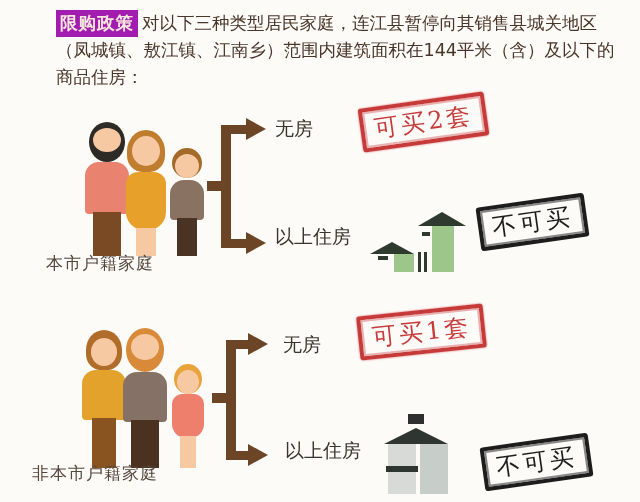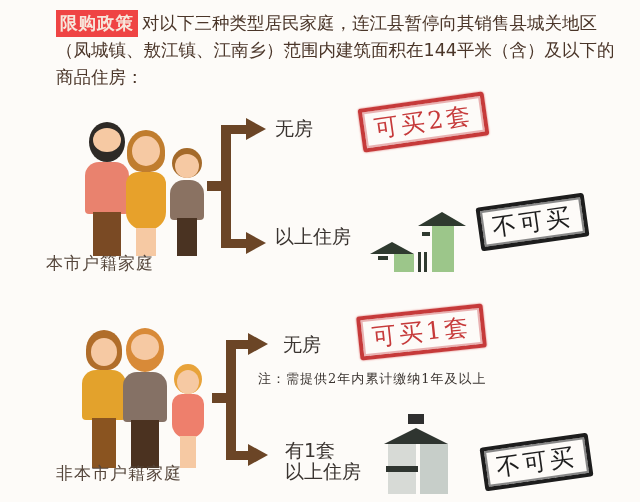--- a/index.html
+++ b/index.html
@@ -1,21 +1,21 @@
 <!DOCTYPE html>
 <html><head>
 <meta charset="utf-8">
 <style>
   * { box-sizing: border-box; margin: 0; padding: 0; }
   html, body { width: 640px; height: 502px; overflow: hidden; background: #fdfbf8; }
   body { position: relative; font-family: "DejaVu Sans", sans-serif; color: #3a2f26; }
   .abs { position: absolute; }
 
   .intro { left: 56px; top: 10px; width: 560px; font-size: 17.5px; line-height: 27px; color: #4a3528; }
-  .tag { display: inline-block; background: #ef4444; color: #f7e7dc; padding: 0 4px; margin-right: 4px; font-weight: bold; letter-spacing: 1px; }
+  .tag { display: inline-block; background: #a21caf; color: #f7e7dc; padding: 0 4px; margin-right: 4px; font-weight: bold; letter-spacing: 1px; }
 
   .family-label { font-size: 17px; color: #55463b; letter-spacing: 1px; white-space: nowrap; }
 
   .bracket-stem { background: #6b4526; }
   .arrow-head { width: 0; height: 0; border-top: 11px solid transparent; border-bottom: 11px solid transparent; border-left: 20px solid #6b4526; }
 
   .opt { font-size: 19px; color: #3a3430; line-height: 21px; }
 
   .stamp { border: 4px solid; border-radius: 3px; font-family: "DejaVu Serif", serif; font-size: 24px; text-align: center; padding: 2px 10px; white-space: nowrap; letter-spacing: 3px; }
   .stamp.red { color: #c63a3a; border-color: #c63a3a; box-shadow: 0 0 0 2px #e9b2b2 inset, 0 0 2px #d66; }
@@ -96,37 +96,35 @@
     <div class="head" style="left:49px;top:6px;width:28px;height:26px;"></div>
     <div class="body" style="left:41px;top:44px;width:44px;height:50px;background:#857165;"></div>
     <div class="leg" style="left:49px;top:92px;width:28px;height:48px;background:#4b3220;"></div>
 
     <div class="hair" style="left:92px;top:36px;width:28px;height:30px;background:#e8a33a;border-radius:50%;"></div>
     <div class="head" style="left:95px;top:42px;width:22px;height:24px;"></div>
     <div class="body" style="left:90px;top:66px;width:32px;height:44px;background:#ee7f6c;border-radius:10px 10px 14px 14px;"></div>
     <div class="leg" style="left:98px;top:108px;width:16px;height:32px;background:#f6c9a3;"></div>
   </div>
 
-  <div class="abs family-label" style="left:56px;top:462px;">非本市户籍家庭</div>
+  <div class="abs family-label" style="left:32px;top:462px;">非本市户籍家庭</div>
 
   <div class="abs bracket-stem" style="left:212px;top:393px;width:20px;height:10px;"></div>
   <div class="abs bracket-stem" style="left:226px;top:340px;width:10px;height:120px;"></div>
   <div class="abs bracket-stem" style="left:226px;top:340px;width:24px;height:9px;"></div>
   <div class="abs bracket-stem" style="left:226px;top:451px;width:24px;height:9px;"></div>
   <div class="abs arrow-head" style="left:248px;top:333px;"></div>
   <div class="abs arrow-head" style="left:248px;top:444px;"></div>
 
   <div class="abs opt" style="left:283px;top:334px;">无房</div>
   <div class="abs stamp red" style="left:358px;top:310px;transform:rotate(-6deg);">可买1套</div>
   <div class="abs note" style="left:258px;top:370px;">
-    <div>注：需提供2年内累计缴纳1年及以上</div>
   </div>
 
   <div class="abs opt" style="left:285px;top:440px;">
-    <div>有1套</div>
     <div>以上住房</div>
   </div>
 
   <div class="abs" style="left:380px;top:414px;width:75px;height:80px;">
     <div style="position:absolute;left:28px;top:0;width:16px;height:10px;background:#2f2f2f;"></div>
     <div style="position:absolute;left:4px;top:14px;width:0;height:0;border-left:32px solid transparent;border-right:32px solid transparent;border-bottom:16px solid #2f3530;"></div>
     <div style="position:absolute;left:8px;top:30px;width:28px;height:50px;background:#d7dad6;"></div>
     <div style="position:absolute;left:40px;top:30px;width:28px;height:50px;background:#c7cec9;"></div>
     <div style="position:absolute;left:6px;top:52px;width:32px;height:6px;background:#2f3530;"></div>
   </div>

